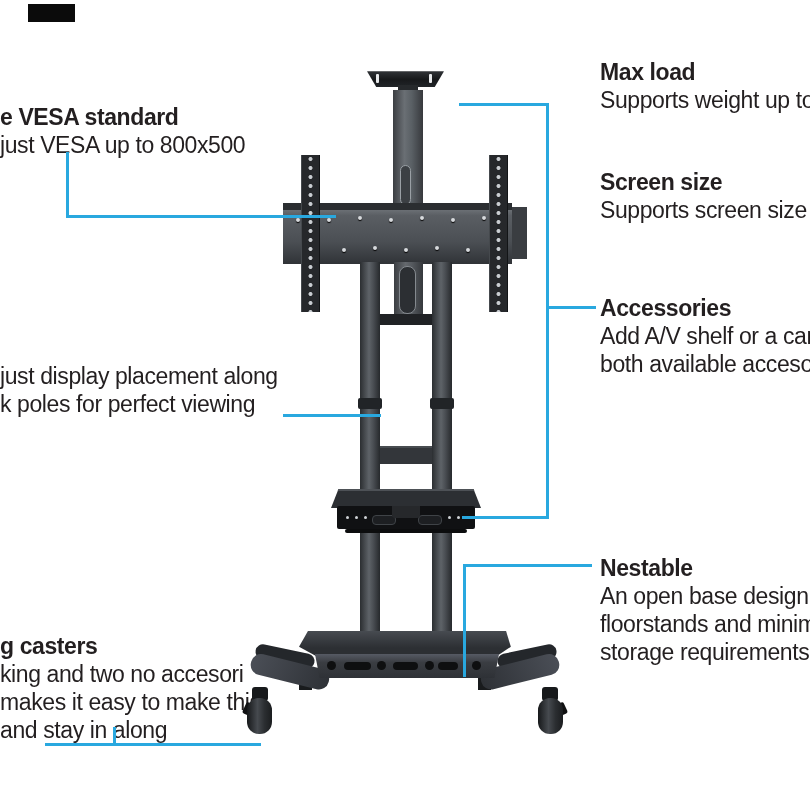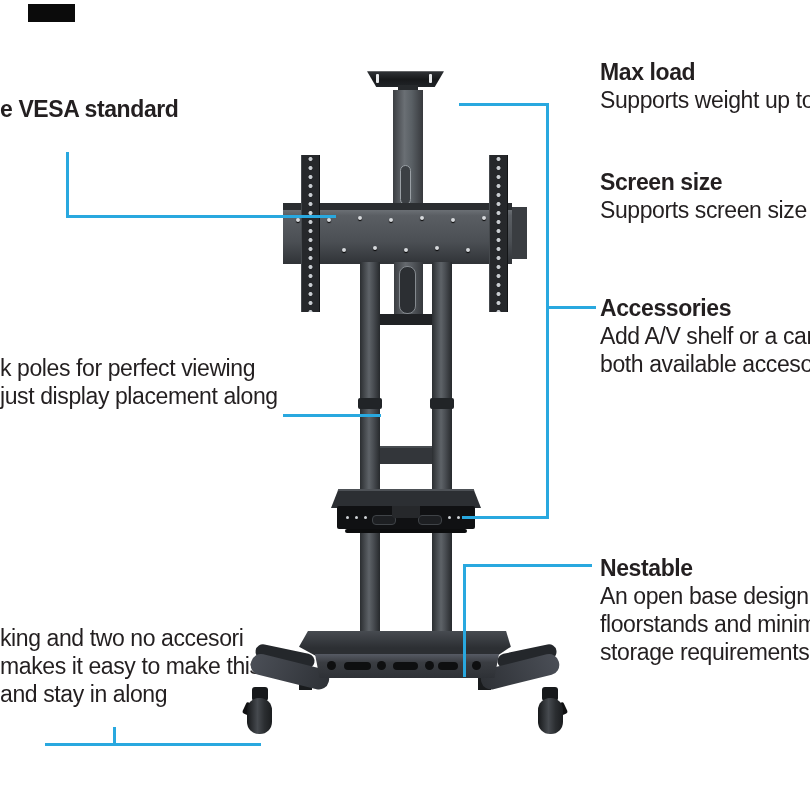--- a/index.html
+++ b/index.html
@@ -3,21 +3,21 @@
 <meta charset="utf-8">
 <style>
   html,body{margin:0;padding:0;background:#fff;}
   #canvas{position:relative;width:810px;height:810px;background:#fff;overflow:hidden;
           font-family:"Liberation Sans",sans-serif;color:#231f20;}
   
   .txt{position:absolute;letter-spacing:-0.4px;}
   .txt h3{margin:0;font-size:23px;line-height:28px;font-weight:700;white-space:nowrap;}
   .txt p{margin:0;font-size:23px;line-height:28px;font-weight:400;white-space:nowrap;}
   .txt.right{left:600px;}
-  .txt.left{left:0;}
+  .txt.left{left:0;margin-top:8px;}
   
   .cl{position:absolute;background:#29a8df;z-index:40;}
   
   .p{position:absolute;}
   
   .corner{position:absolute;left:28px;top:4px;width:47px;height:18px;background:#0b0b0b;}
   
   .camshelf{left:367px;top:70px;width:77px;height:17px;background:linear-gradient(#34373b,#17191b 55%,#212428);
             clip-path:polygon(0 8%,100% 8%,88% 100%,12% 100%);border-radius:2px;}
   .camtick{width:3px;height:9px;background:#e8eaec;top:74px;border-radius:1px;}
@@ -164,28 +164,30 @@
   <div class="cl" style="left:459px;top:103px;width:90px;height:3px"></div>
   <div class="cl" style="left:546px;top:103px;width:3px;height:416px"></div>
   <div class="cl" style="left:549px;top:306px;width:47px;height:3px"></div>
   <div class="cl" style="left:462px;top:516px;width:87px;height:3px"></div>
 
   <div class="cl" style="left:463px;top:564px;width:129px;height:3px"></div>
   <div class="cl" style="left:463px;top:564px;width:3px;height:113px"></div>
 
   <div class="txt left" style="top:95px">
     <h3>e VESA standard</h3>
+    <p>just VESA up to 800x500</p>
   </div>
 
   <div class="txt left" style="top:354px">
+    <p>just display placement along</p>
     <p>k poles for perfect viewing</p>
-    <p>just display placement along</p>
   </div>
 
   <div class="txt left" style="top:624px">
+    <h3>g casters</h3>
     <p>king and two no accesori</p>
     <p>makes it easy to make this</p>
     <p>and stay in along</p>
   </div>
 
   <div class="txt right" style="top:58px">
     <h3>Max load</h3>
     <p>Supports weight up to 9</p>
   </div>
 

